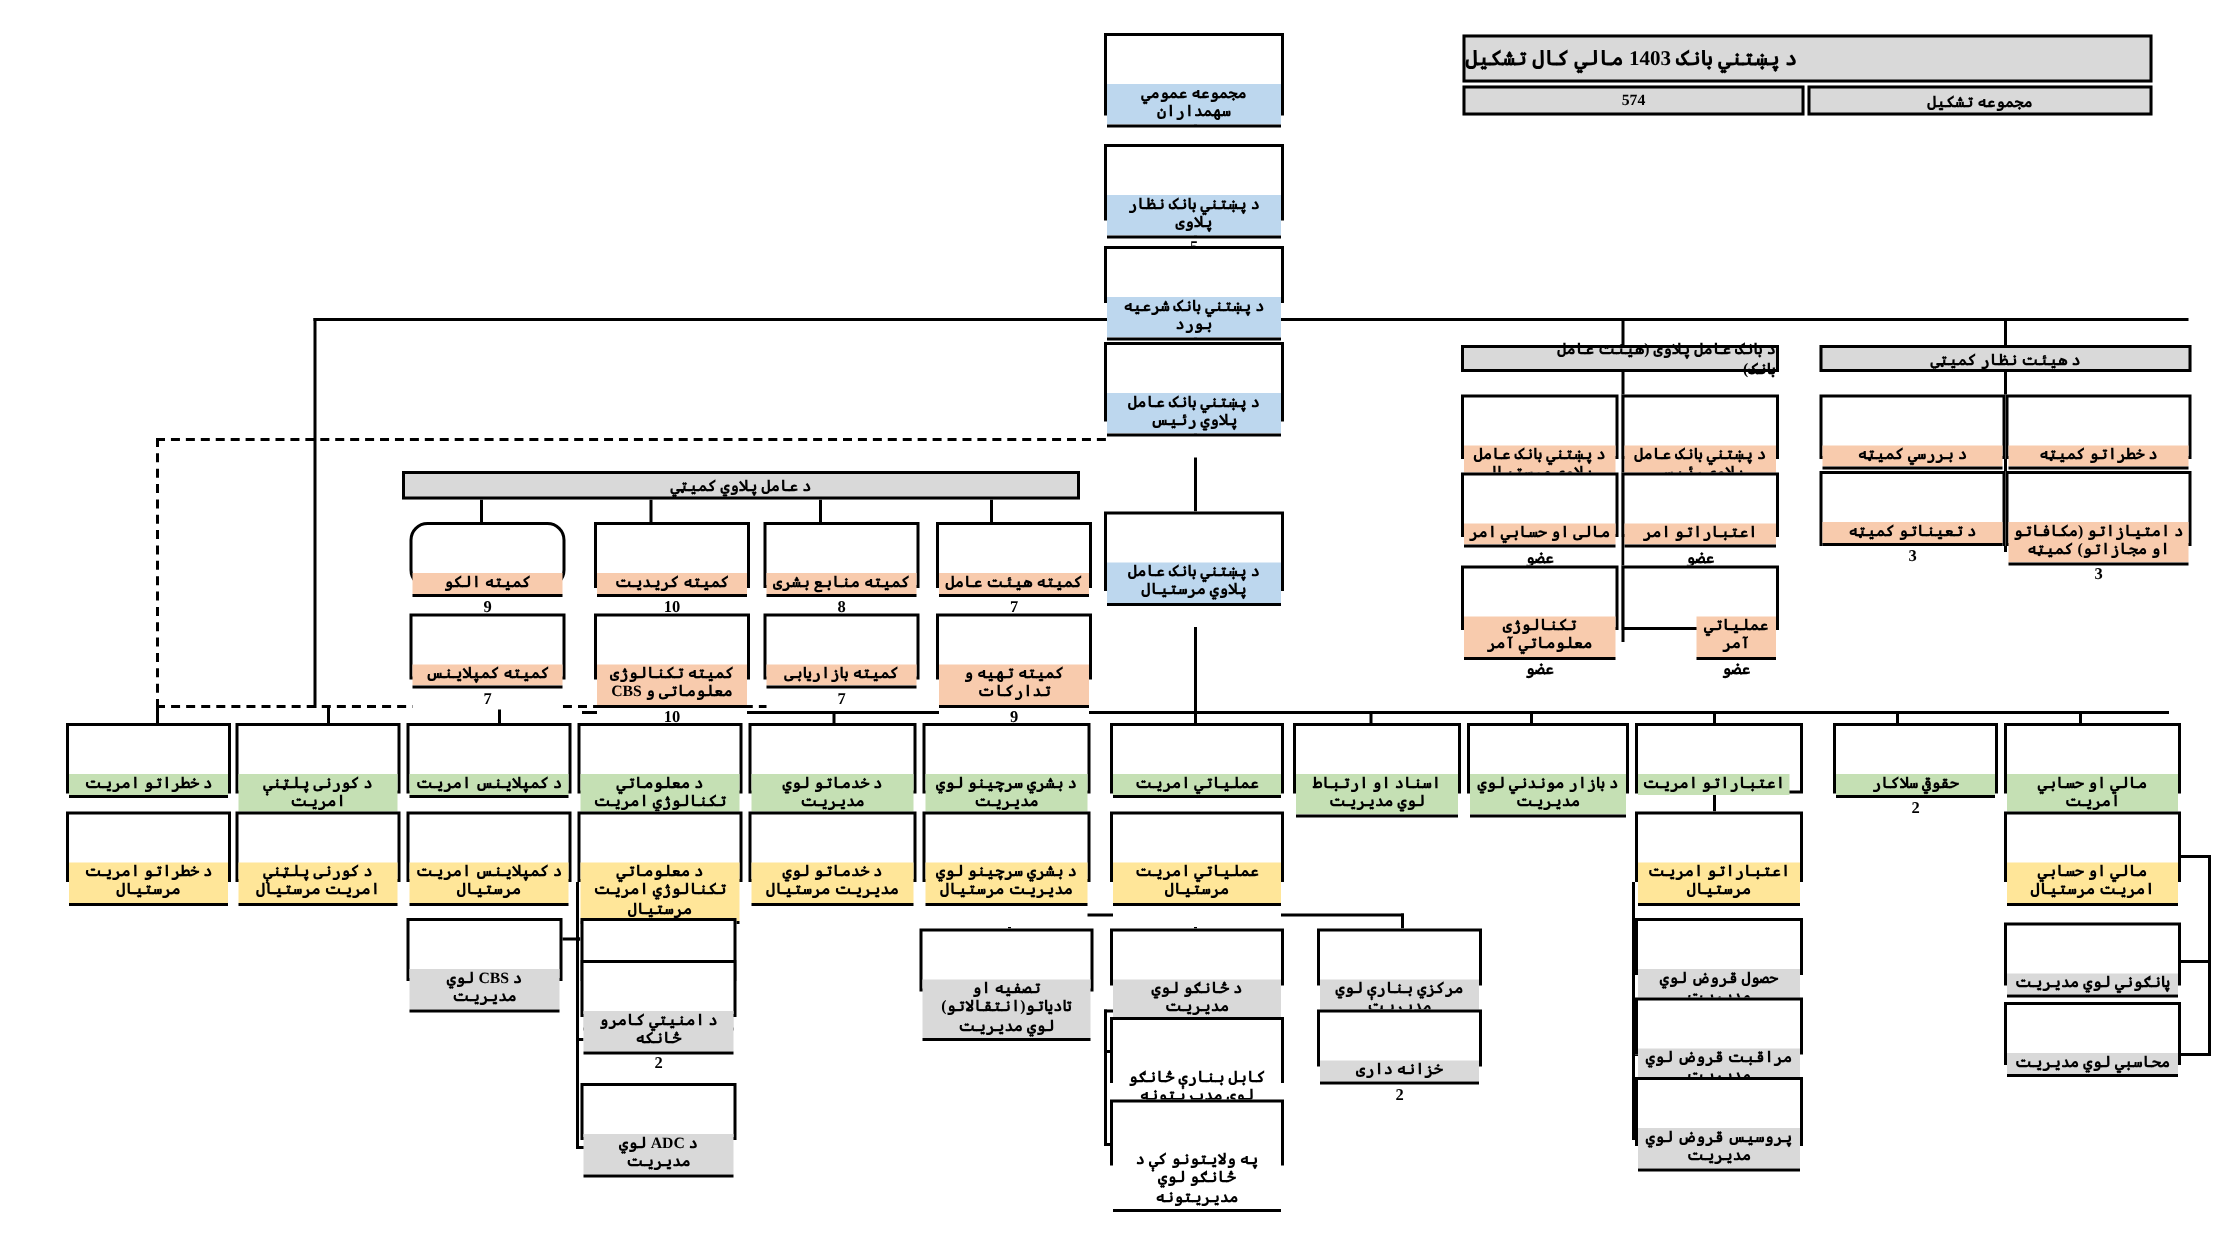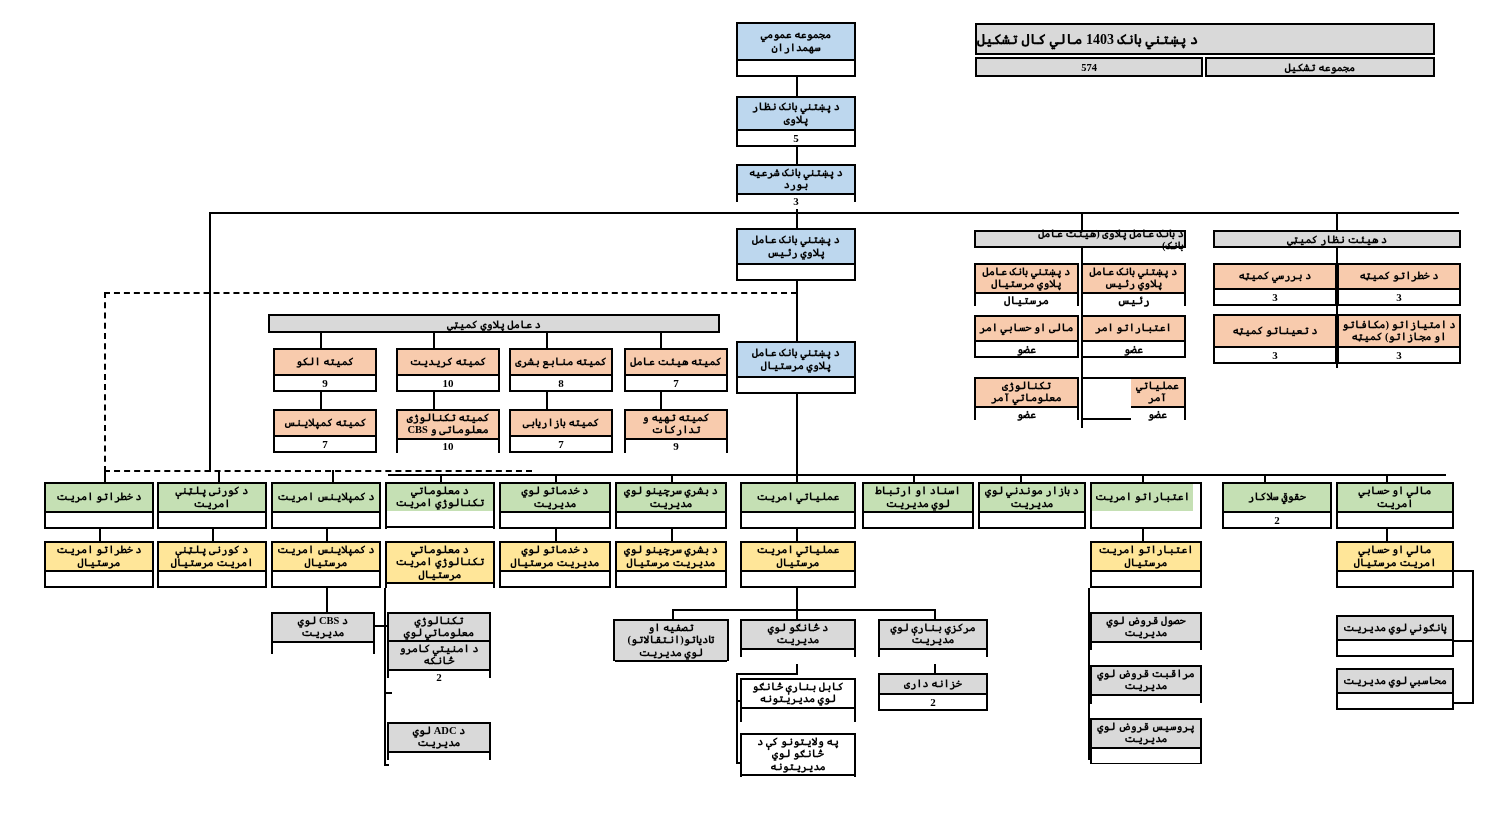--- a/index.html
+++ b/index.html
@@ -30,20 +30,21 @@
     flex:1 1 auto;
     display:flex;
     align-items:center;
     justify-content:center;
     text-align:center;
     font-weight:bold;
     font-size:10.5px;
     line-height:1.18;
     padding:1px 3px;
     box-sizing:border-box;
+    margin-top:32px;
   }
   .node .cnt{
     flex:0 0 auto;
     height:16px;
     border-top:2px solid #000;
     background:#fff;
     display:flex;
     align-items:center;
     justify-content:center;
     font-weight:bold;
@@ -237,21 +238,21 @@
     <div class="cnt num">7</div>
   </div>
   <div class="node c-orange" style="left:509px;top:348px;height:44px;width:104px;">
     <div class="ttl">کمیته منابع بشری</div>
     <div class="cnt num">8</div>
   </div>
   <div class="node c-orange" style="left:396px;top:348px;height:44px;width:104px;">
     <div class="ttl">کمیته کریدیت</div>
     <div class="cnt num">10</div>
   </div>
-  <div class="node c-orange" style="left:273px;top:348px;height:44px;width:104px;">
+  <div class="node c-orange" style="left:273px;top:348px;height:44px;width:104px;border-radius:12px;">
     <div class="ttl">کمیته الکو</div>
     <div class="cnt num">9</div>
   </div>
 
   <div class="node c-orange" style="left:624px;top:409px;height:44px;width:104px;">
     <div class="ttl">کمیته تهیه و تدارکات</div>
     <div class="cnt num">9</div>
   </div>
   <div class="node c-orange" style="left:509px;top:409px;height:44px;width:104px;">
     <div class="ttl">کمیته بازاریابی</div>

